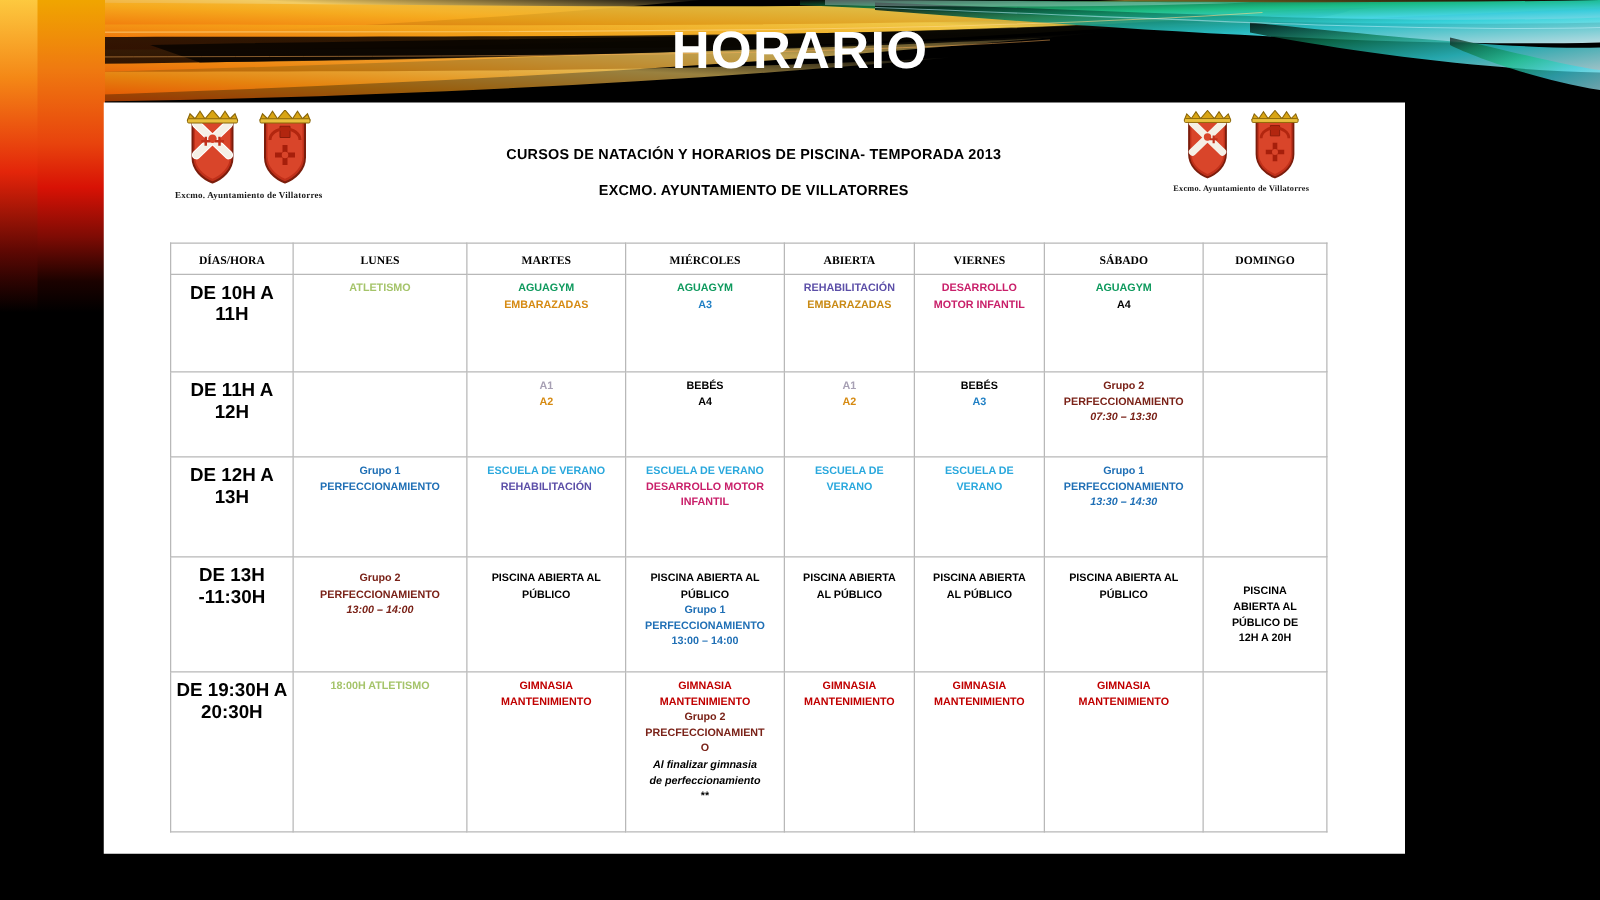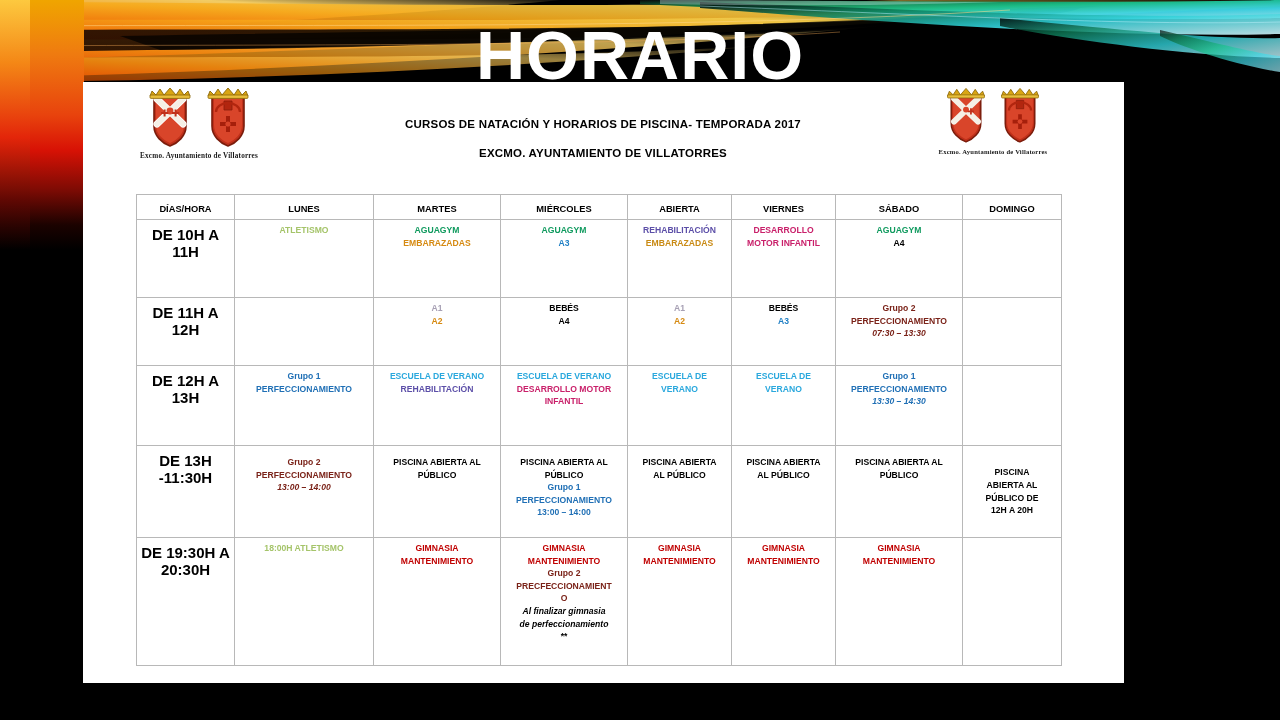--- a/index.html
+++ b/index.html
@@ -19,21 +19,21 @@
   }
   #leftbleed2{
     position:absolute; left:0; top:0; width:30px; height:250px;
     background:linear-gradient(180deg,#ffcf4a 0%,#f58b17 25%,#e4260a 55%,#600803 80%,#000 100%);
     opacity:.85;
   }
 
   
   #title {
     position:absolute; left:0; top:16px; width:1280px; text-align:center;
-    color:#fff; font-size:68px; font-weight:bold; letter-spacing:1px;
+    color:#fff; font-size:42px; font-weight:bold; letter-spacing:1px;
     font-family:"Liberation Sans", sans-serif; z-index:5;
   }
 
   
   #page { position:absolute; left:83px; top:82px; width:1041px; height:601px; background:#fff; }
 
   
   #doc-head { position:relative; height:104px; }
   .crest-block { position:absolute; top:6px; width:130px; text-align:center; }
   .crest-block.left  { left:51px; }
@@ -45,21 +45,21 @@
   .crest-block.right .crest { width:48px; height:58px; }
   .crest-block.right .crest-cap { font-size:6.6px; }
 
   #doc-titles { position:absolute; left:190px; top:36px; width:660px; text-align:center; }
   #doc-titles .t1 { font-size:11.5px; font-weight:bold; color:#000; letter-spacing:.2px; }
   #doc-titles .t2 { font-size:11.5px; font-weight:bold; color:#000; margin-top:17px; letter-spacing:.2px; }
 
   
   table#tt { position:absolute; left:53px; top:112px; width:925px; border-collapse:collapse; table-layout:fixed; }
   table#tt td { border:1px solid #b8b8b8; vertical-align:top; padding:4px 3px; text-align:center; }
-  thead td { height:19px; padding:3px 2px !important; vertical-align:middle; }
+  thead td { height:19px; padding:3px 2px !important; vertical-align:middle;font-family:Liberation Serif, serif; }
   .hdr { font-size:9.3px; font-weight:bold; color:#000; }
   .rowlab { font-size:15px; font-weight:bold; color:#000; padding-top:6px !important; }
 
   .ln { font-size:8.6px; font-weight:bold; line-height:12.6px; display:block; }
   .ln.ital { font-style:italic; }
   .cellpad { padding-top:6px; }
 
   
   .c-black   { color:#000000; }
   .c-green   { color:#0f9a5e; }
@@ -194,21 +194,21 @@
             <path d="M24 28 h4 v6 h6 v4 h-6 v6 h-4 v-6 h-6 v-4 h6 z" fill="#a61f0b"></path>
             <circle cx="26" cy="36" r="2.6" fill="#d9452a"></circle>
             <path d="M6 8 L46 8 L44 3 L40 7 L36 1 L32 7 L26 0 L20 7 L16 1 L12 7 L8 3 Z" fill="#d9a514" stroke="#8a6608" stroke-width="0.9"></path>
             <rect x="6" y="7" width="40" height="3.4" rx="1" fill="#e8bf3c" stroke="#8a6608" stroke-width="0.8"></rect>
           </svg>
         </div>
         <div class="crest-cap">Excmo. Ayuntamiento de Villatorres</div>
       </div>
 
       <div id="doc-titles">
-        <div class="t1">CURSOS DE NATACIÓN Y HORARIOS DE PISCINA- TEMPORADA 2017</div>
+        <div class="t1">CURSOS DE NATACIÓN Y HORARIOS DE PISCINA- TEMPORADA 2013</div>
         <div class="t2">EXCMO. AYUNTAMIENTO DE VILLATORRES</div>
       </div>
     </div>
 
     <table id="tt">
       <colgroup>
         <col style="width:98px">
           <col style="width:139px">
           <col style="width:127px">
           <col style="width:127px">

